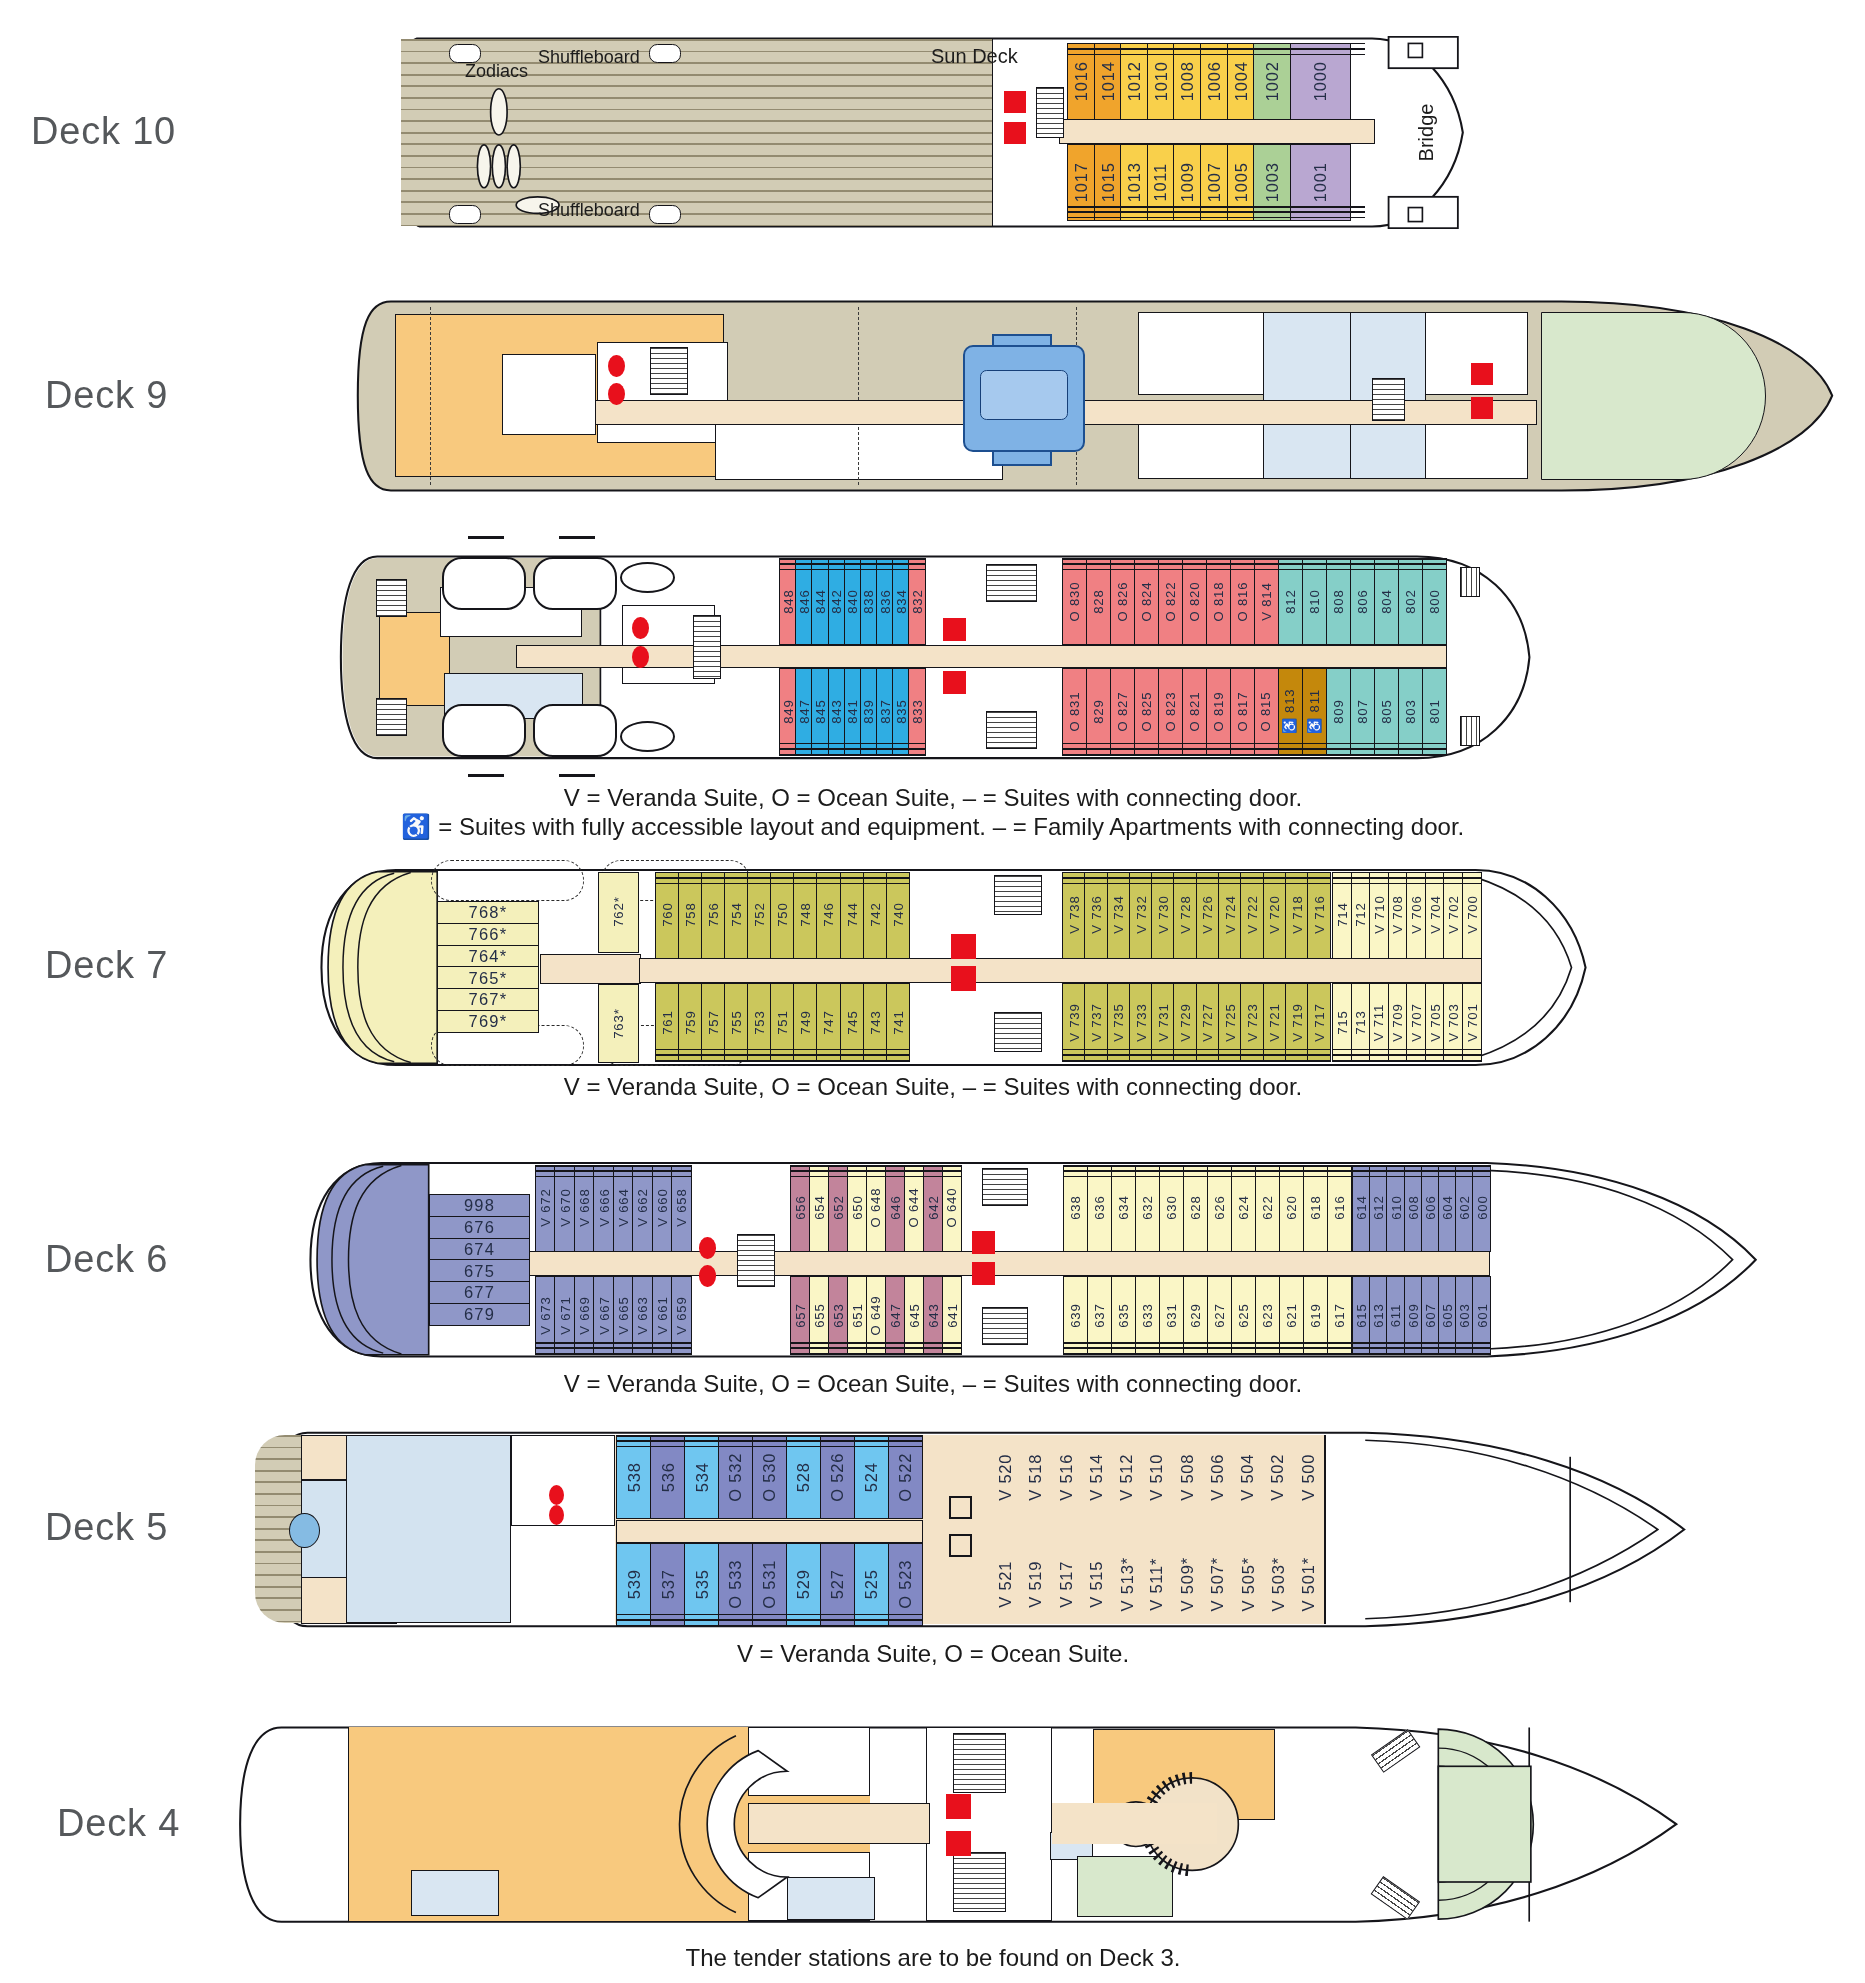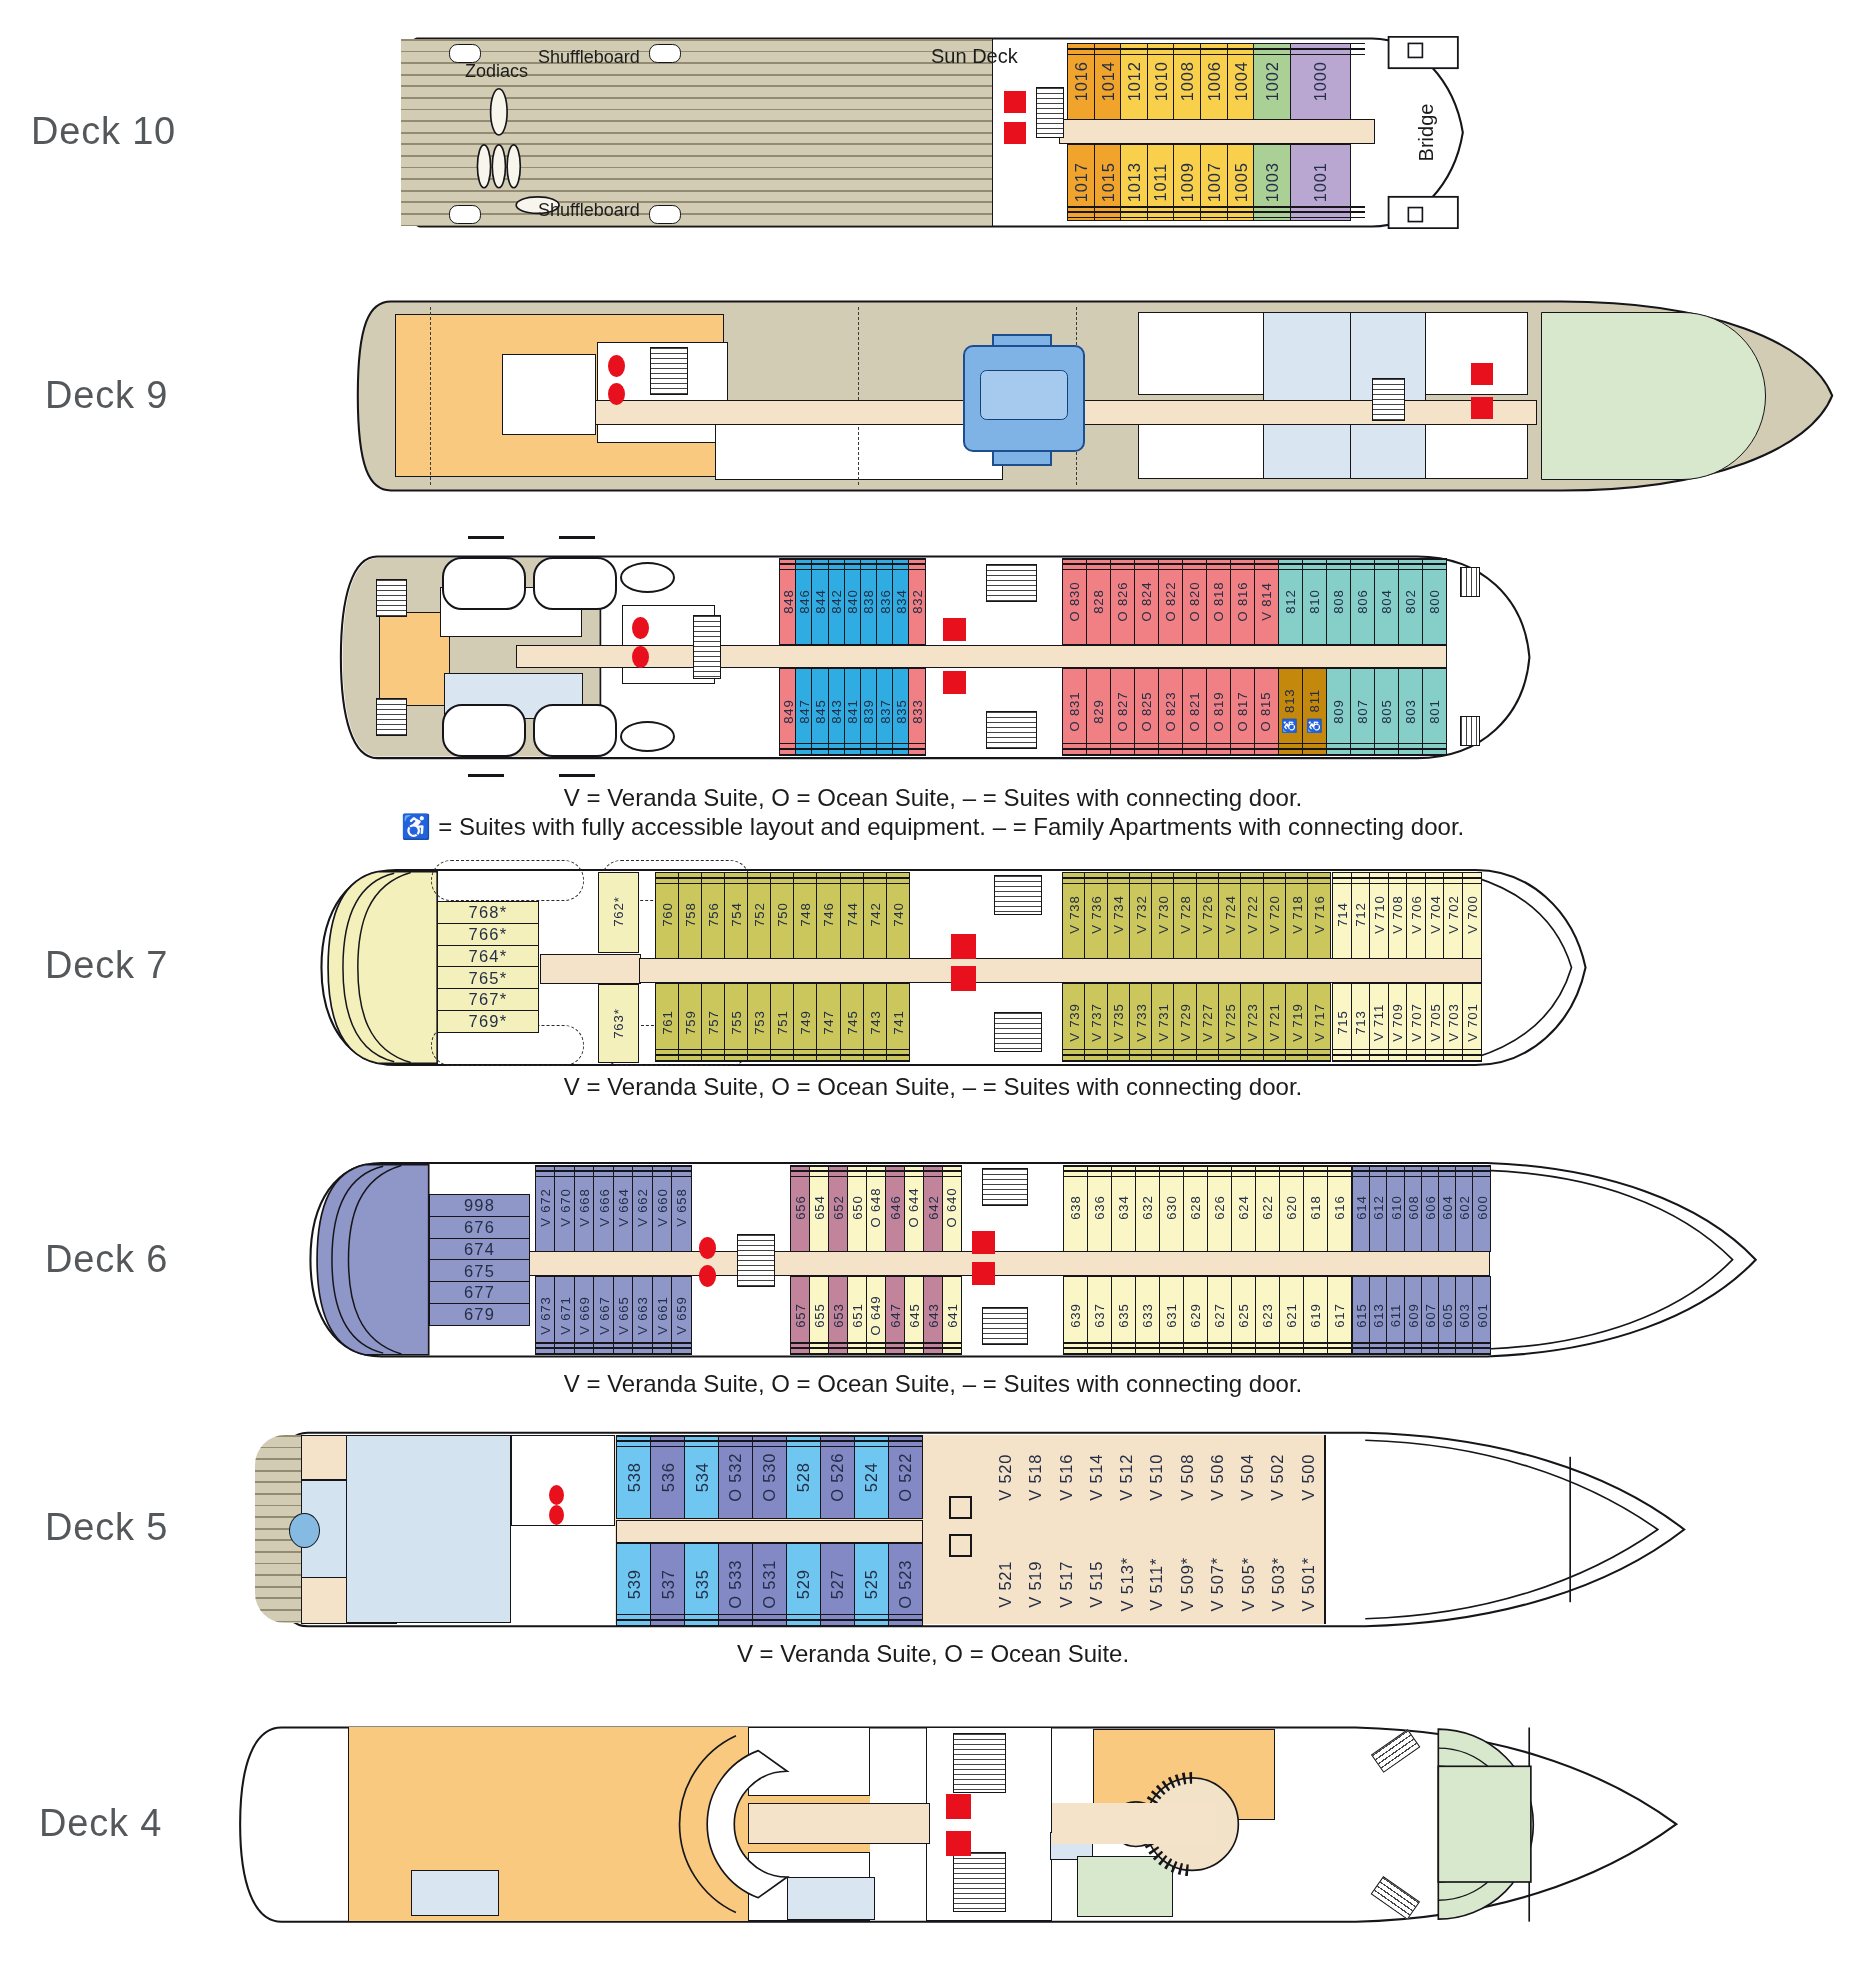--- a/index.html
+++ b/index.html
@@ -49,21 +49,21 @@
 </head>
 <body>
 
 <div id="canvas">
 
   <div class="dlabel" style="left:31px;top:110px;">Deck 10</div>
   <div class="dlabel" style="left:45px;top:374px;">Deck 9</div>
   <div class="dlabel" style="left:45px;top:944px;">Deck 7</div>
   <div class="dlabel" style="left:45px;top:1238px;">Deck 6</div>
   <div class="dlabel" style="left:45px;top:1506px;">Deck 5</div>
-  <div class="dlabel" style="left:39px;top:1802px;">Deck 4</div>
+  <div class="dlabel" style="left:57px;top:1802px;">Deck 4</div>
 
   <div class="deck" style="left:376px;top:36px;width:1108px;height:193px;">
     <svg width="1108" height="193" viewBox="0 0 1340 234">
       <path d="M48,3 C30,9 38,27 32,47 C26,67 36,69 32,89 C27,109 37,111 33,131 C29,151 39,153 35,173 C31,193 41,196 38,212 C42,226 48,231 54,231 H1206 C1260,231 1306,179 1316,117 C1306,55 1260,3 1206,3 H48 Z" fill="#ffffff" stroke="#15151a" stroke-width="2.5"></path>
       <rect x="1226" y="1" width="84" height="38" fill="#fff" stroke="#15151a" stroke-width="2.2"></rect>
       <rect x="1250" y="9" width="17" height="17" fill="#fff" stroke="#15151a" stroke-width="2"></rect>
       <rect x="1226" y="195" width="84" height="38" fill="#fff" stroke="#15151a" stroke-width="2.2"></rect>
       <rect x="1250" y="208" width="17" height="17" fill="#fff" stroke="#15151a" stroke-width="2"></rect>
     </svg>
     <div class="wood" style="left:25px;top:3.3px;width:592px;height:187px;border-right:1.7px solid #15151a;"></div>
@@ -1105,15 +1105,16 @@
     <div class="red" style="left:729px;top:79px;width:25px;height:25px;"></div>
     <div class="red" style="left:729px;top:116px;width:25px;height:25px;"></div>
     <div class="room o9bg" style="left:876px;top:14px;width:182px;height:91px;"></div>
     <div class="corr nb" style="left:835px;top:88px;width:165px;height:41px;border:none;"></div>
     <div class="room lb2" style="left:833px;top:117px;width:43px;height:28px;"></div>
     <div class="room grn" style="left:860px;top:141px;width:96px;height:61px;"></div>
     <div class="st" style="left:1156px;top:25px;width:45px;height:21.5px;transform:rotate(-35deg);"></div>
     <div class="st" style="left:1156px;top:172px;width:45px;height:21.5px;transform:rotate(35deg);"></div>
   </div>
 
+  <div class="cap" style="top:1944px;">The tender stations are to be found on Deck 3.</div>
 
 </div>
 
 
 </body></html>

